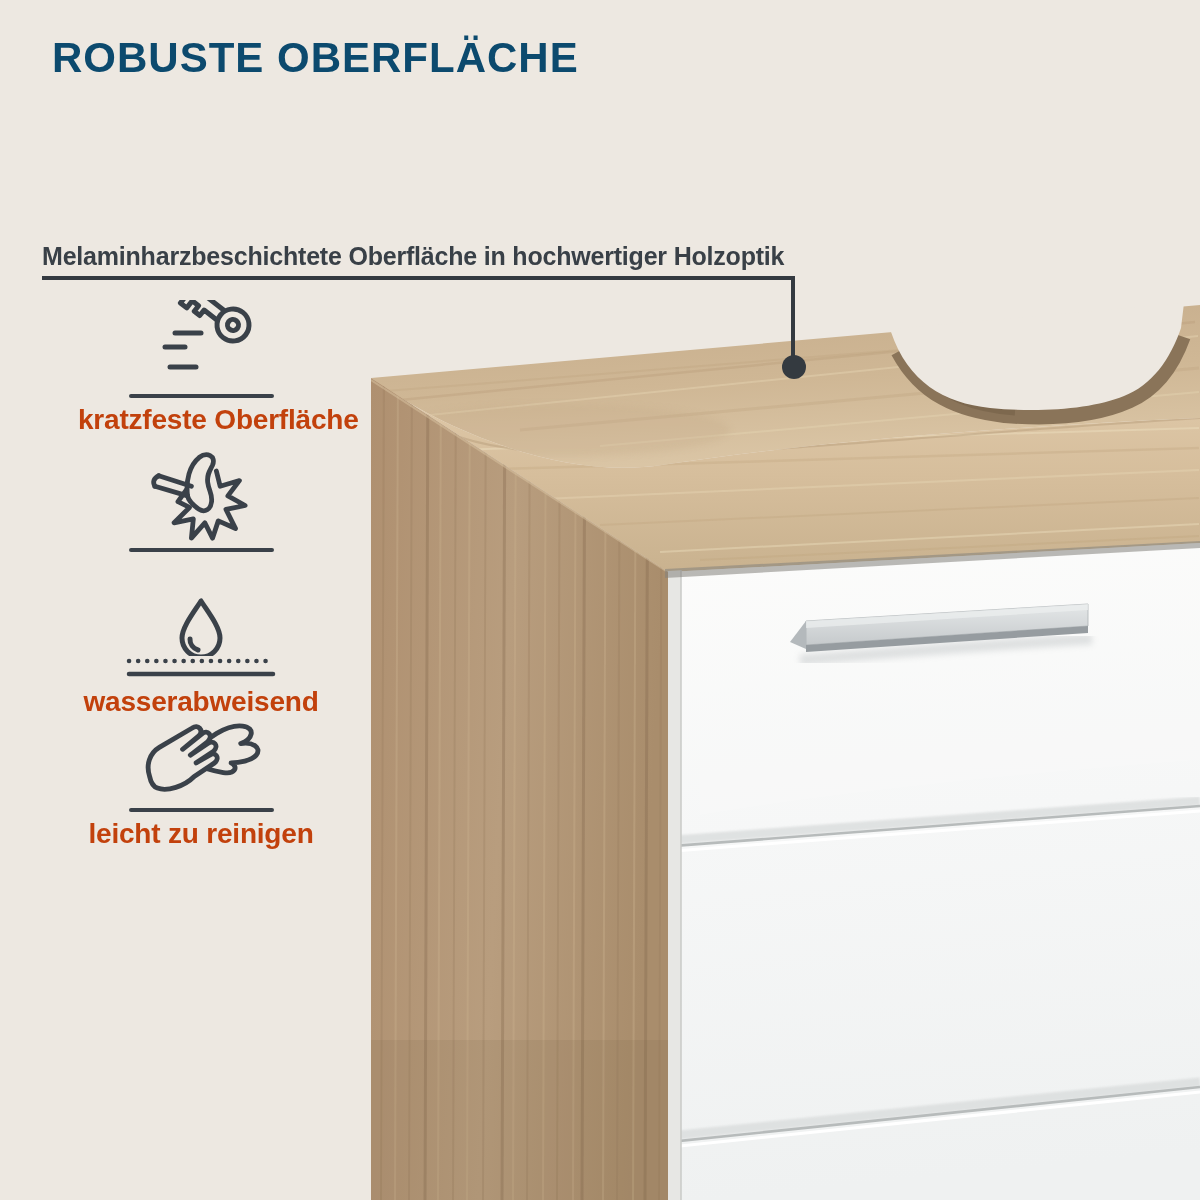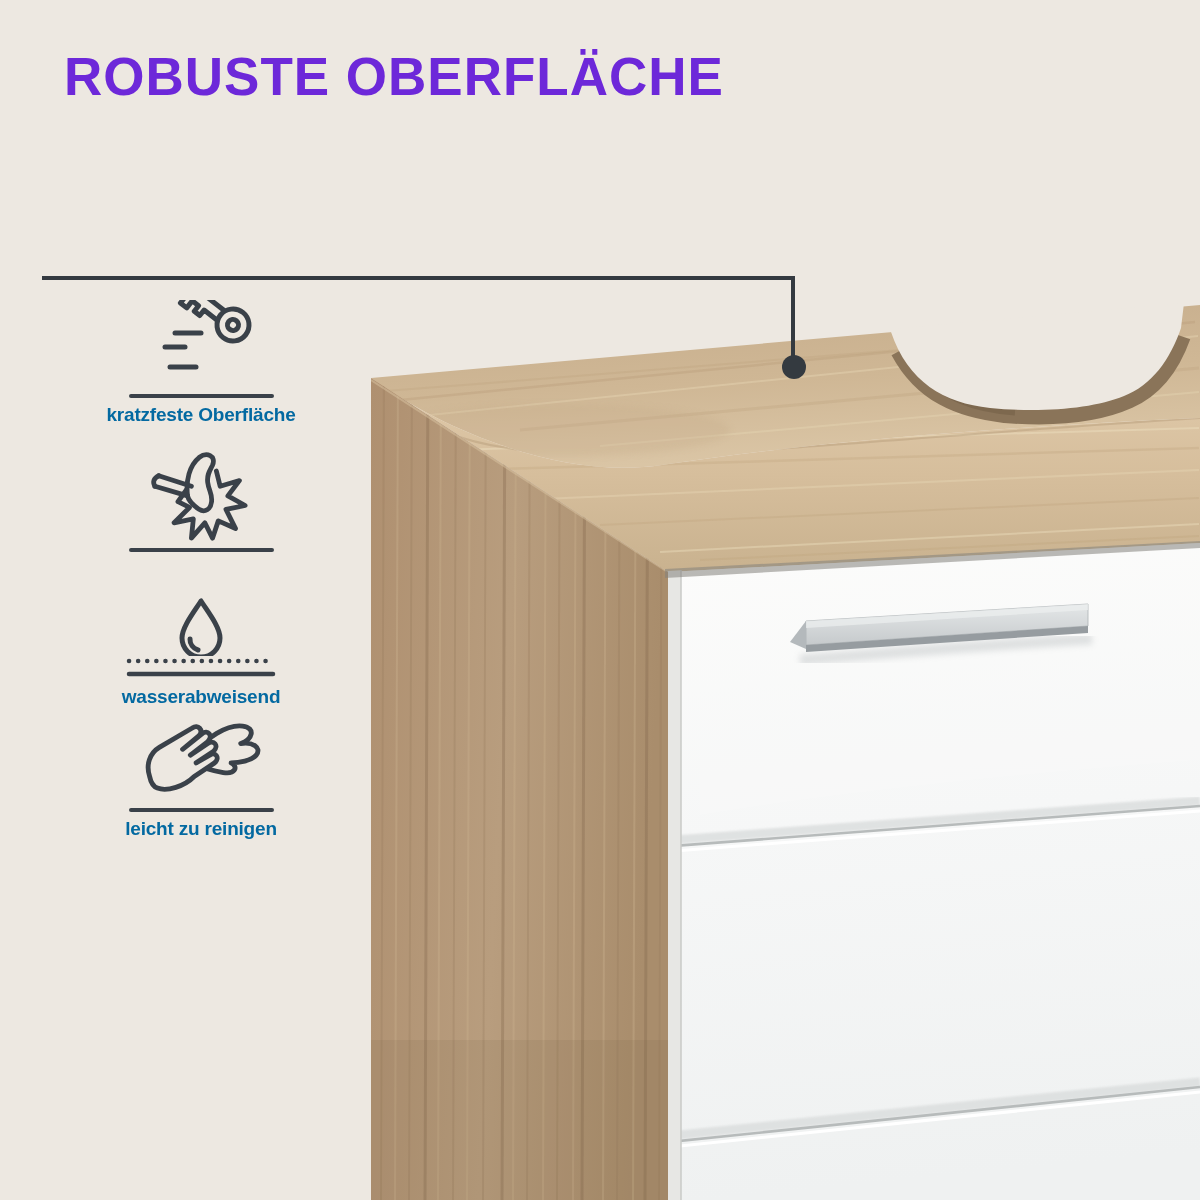--- a/index.html
+++ b/index.html
@@ -1,29 +1,29 @@
 <!DOCTYPE html>
 <html><head>
 <meta charset="utf-8">
 <style>
   html,body{margin:0;padding:0;}
   .stage{position:relative;width:1200px;height:1200px;background:#EDE8E1;overflow:hidden;
          font-family:"Liberation Sans",sans-serif;color:#3A4149;}
   .cabinet-svg{position:absolute;left:0;top:0;width:1200px;height:1200px;}
-  .page-title{position:absolute;left:48px;top:30px;margin:16px;font-size:53px;font-weight:bold;
-              letter-spacing:1px;color:#6d28d9;white-space:nowrap;}
+  .page-title{position:absolute;left:48px;top:30px;margin:4px;font-size:42px;font-weight:bold;
+              letter-spacing:1px;color:#0c4a6e;white-space:nowrap;}
   .callout-text{position:absolute;left:42px;top:242px;font-size:25px;font-weight:bold;
                 color:#394047;white-space:nowrap;letter-spacing:-0.2px;}
   .callout-line-h{position:absolute;left:42px;top:276px;width:753px;height:4px;background:#343A40;}
   .callout-line-v{position:absolute;left:791px;top:276px;width:4px;height:85px;background:#343A40;}
   .callout-dot{position:absolute;left:782px;top:355px;width:24px;height:24px;border-radius:50%;background:#343A40;}
   .feature{position:absolute;left:78px;width:246px;text-align:center;}
   .f-icon{display:block;margin:0 auto;}
   .u-line{width:145px;height:4px;background:#3A4149;border-radius:2px;margin:6px auto 0;}
-  .f-label{margin-top:6px;font-size:19px;font-weight:bold;color:#0369a1;white-space:nowrap;letter-spacing:-0.2px;}
+  .f-label{margin-top:6px;font-size:28px;font-weight:bold;color:#c2410c;white-space:nowrap;letter-spacing:-0.2px;}
   .ic{stroke:#3A4149;stroke-width:5;fill:none;stroke-linecap:round;stroke-linejoin:round;}
   .icf{stroke:#3A4149;stroke-width:5;fill:#EDE8E1;stroke-linecap:round;stroke-linejoin:round;}
 </style>
 </head>
 <body>
 
 <div class="stage">
 
   <svg class="cabinet-svg" viewBox="0 0 1200 1200">
     <defs>
@@ -150,20 +150,21 @@
     <g>
       <path d="M806,621 L1088,604 L1088,626 L806,645 Z" fill="url(#gHandle)" stroke="#ADB2B5" stroke-width="0.8"></path>
       <path d="M806,621 L1088,604 L1088,610 L806,628 Z" fill="#EDF0F0" opacity="0.7"></path>
       <path d="M806,645 L1088,626 L1088,633 L806,652 Z" fill="#969CA0"></path>
       <path d="M806,621 L790,642 L806,649 Z" fill="#B4B9BC"></path>
     </g>
   </svg>
 
   <h1 class="page-title">ROBUSTE OBERFLÄCHE</h1>
 
+  <div class="callout-text">Melaminharzbeschichtete Oberfläche in hochwertiger Holzoptik</div>
   <div class="callout-line-h"></div>
   <div class="callout-line-v"></div>
   <div class="callout-dot"></div>
 
   <div class="feature" style="top:300px">
     <svg class="f-icon" width="126" height="88" viewBox="0 0 126 88">
       <g transform="rotate(38 95 25)">
         <path class="icf" d="M80,19 L30,19 L30,31 L40,31 L40,40 L48,40 L48,31 L56,31 L56,38 L63,38 L63,31 L80,31 Z"></path>
         <circle class="icf" cx="95" cy="25" r="16"></circle>
         <circle class="ic" cx="95" cy="25" r="5.5" stroke-width="4.5"></circle>

